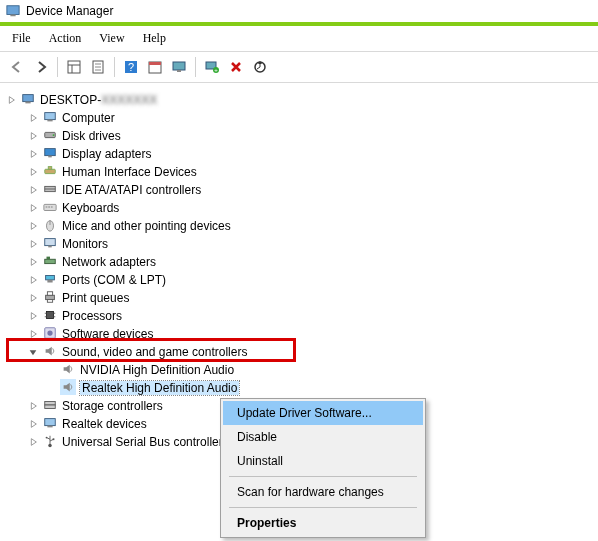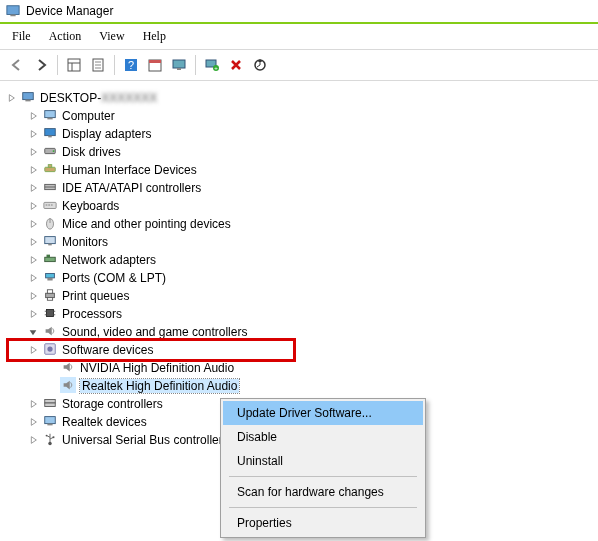--- a/index.html
+++ b/index.html
@@ -12,21 +12,21 @@
     width: 598px;
     height: 541px;
     overflow: hidden;
     position: relative;
   }
   .titlebar {
     display: flex;
     align-items: center;
     gap: 6px;
     padding: 4px 6px;
-    border-bottom: 2px solid #84cc16;
+    border-bottom: 4px solid #84cc16;
   }
   .titlebar .icon { width: 14px; height: 14px; display: inline-block; }
   .menubar {
     display: flex;
     gap: 2px;
     padding: 2px 4px;
     border-bottom: 1px solid #d9d9d9;
     font-family: Liberation Serif, serif;
   }
   .menubar span { padding: 3px 8px; cursor: default; }
@@ -93,21 +93,21 @@
     box-shadow: 3px 3px 4px rgba(0,0,0,0.25);
     padding: 2px;
     font-size: 12px;
   }
   .ctxitem {
     padding: 5px 14px;
     cursor: default;
   }
   .ctxsel { background: #91c9f7; }
   .ctxsep { height: 1px; background: #c0c0c0; margin: 3px 6px; }
-  .ctxbold { font-weight: normal; }
+  .ctxbold { font-weight: bold; }
   
   .blurred { filter: blur(2px); color:#555; }
 </style>
 </head>
 <body>
 
 <div class="titlebar">
   <span class="icon">
     <svg viewBox="0 0 16 16" width="14" height="14">
         <rect x="1" y="2" width="14" height="10" fill="#6aa3d8" stroke="#34608a"></rect>
@@ -224,40 +224,40 @@
     </div>
     <div class="row">
       <span class="spacer" style="width:22px"></span>
       <span class="twisty">
         <svg width="10" height="10" viewBox="0 0 12 12">
           <path d="M4 2 L10 6 L4 10 Z" fill="none" stroke="#888"></path>
         </svg>
       </span>
       <span class="nicon">
         <svg width="14" height="14" viewBox="0 0 16 16">
+          <rect x="2" y="5" width="12" height="6" rx="1" fill="#b0b0b0" stroke="#555"></rect>
+          <circle cx="12" cy="8" r="1" fill="#3a3"></circle>
+        </svg>
+      </span>
+      <span class="label">Disk drives</span>
+    </div>
+    <div class="row">
+      <span class="spacer" style="width:22px"></span>
+      <span class="twisty">
+        <svg width="10" height="10" viewBox="0 0 12 12">
+          <path d="M4 2 L10 6 L4 10 Z" fill="none" stroke="#888"></path>
+        </svg>
+      </span>
+      <span class="nicon">
+        <svg width="14" height="14" viewBox="0 0 16 16">
           <rect x="2" y="3" width="12" height="8" fill="#3b8bd1" stroke="#357"></rect>
           <rect x="6" y="11" width="4" height="2" fill="#888"></rect>
         </svg>
       </span>
       <span class="label">Display adapters</span>
-    </div>
-    <div class="row">
-      <span class="spacer" style="width:22px"></span>
-      <span class="twisty">
-        <svg width="10" height="10" viewBox="0 0 12 12">
-          <path d="M4 2 L10 6 L4 10 Z" fill="none" stroke="#888"></path>
-        </svg>
-      </span>
-      <span class="nicon">
-        <svg width="14" height="14" viewBox="0 0 16 16">
-          <rect x="2" y="5" width="12" height="6" rx="1" fill="#b0b0b0" stroke="#555"></rect>
-          <circle cx="12" cy="8" r="1" fill="#3a3"></circle>
-        </svg>
-      </span>
-      <span class="label">Disk drives</span>
     </div>
     <div class="row">
       <span class="spacer" style="width:22px"></span>
       <span class="twisty">
         <svg width="10" height="10" viewBox="0 0 12 12">
           <path d="M4 2 L10 6 L4 10 Z" fill="none" stroke="#888"></path>
         </svg>
       </span>
       <span class="nicon">
         <svg width="14" height="14" viewBox="0 0 16 16">
@@ -390,45 +390,45 @@
           <line x1="12" y1="6" x2="14" y2="6" stroke="#555"></line>
           <line x1="12" y1="10" x2="14" y2="10" stroke="#555"></line>
         </svg>
       </span>
       <span class="label">Processors</span>
     </div>
     <div class="row">
       <span class="spacer" style="width:22px"></span>
       <span class="twisty">
         <svg width="10" height="10" viewBox="0 0 12 12">
+          <path d="M4 2 L10 6 L4 10 Z" fill="none" stroke="#888"></path>
+        </svg>
+      </span>
+      <span class="nicon">
+        <svg width="14" height="14" viewBox="0 0 16 16">
+          <rect x="2" y="2" width="12" height="12" rx="1" fill="#dde" stroke="#77a"></rect>
+          <circle cx="8" cy="8" r="3" fill="#77a"></circle>
+        </svg>
+      </span>
+      <span class="label">Software devices</span>
+    </div>
+    <div class="row">
+      <span class="spacer" style="width:22px"></span>
+      <span class="twisty">
+        <svg width="10" height="10" viewBox="0 0 12 12">
           <path d="M2 4 L10 4 L6 10 Z" fill="#595959"></path>
         </svg>
       </span>
       <span class="nicon">
         <svg width="14" height="14" viewBox="0 0 16 16">
           <path d="M3 6 L6 6 L10 3 L10 13 L6 10 L3 10 Z" fill="#888"></path>
           <path d="M11 5 Q14 8 11 11" fill="none" stroke="#888"></path>
         </svg>
       </span>
       <span class="label">Sound, video and game controllers</span>
-    </div>
-    <div class="row">
-      <span class="spacer" style="width:22px"></span>
-      <span class="twisty">
-        <svg width="10" height="10" viewBox="0 0 12 12">
-          <path d="M4 2 L10 6 L4 10 Z" fill="none" stroke="#888"></path>
-        </svg>
-      </span>
-      <span class="nicon">
-        <svg width="14" height="14" viewBox="0 0 16 16">
-          <rect x="2" y="2" width="12" height="12" rx="1" fill="#dde" stroke="#77a"></rect>
-          <circle cx="8" cy="8" r="3" fill="#77a"></circle>
-        </svg>
-      </span>
-      <span class="label">Software devices</span>
     </div>
     <div class="row">
       <span class="spacer" style="width:40px"></span>
       <span class="twisty"></span>
       <span class="nicon">
         <svg width="14" height="14" viewBox="0 0 16 16">
           <path d="M3 6 L6 6 L10 3 L10 13 L6 10 L3 10 Z" fill="#888"></path>
           <path d="M11 5 Q14 8 11 11" fill="none" stroke="#888"></path>
         </svg>
       </span>

